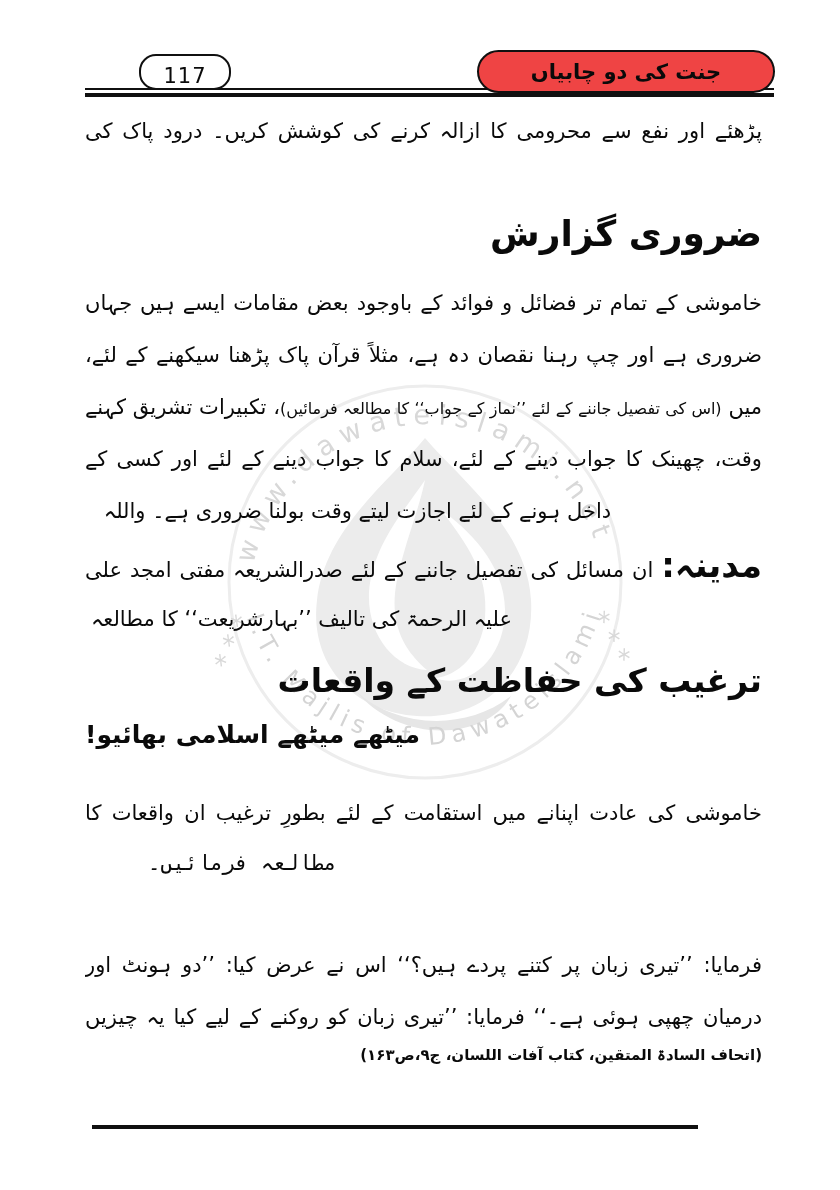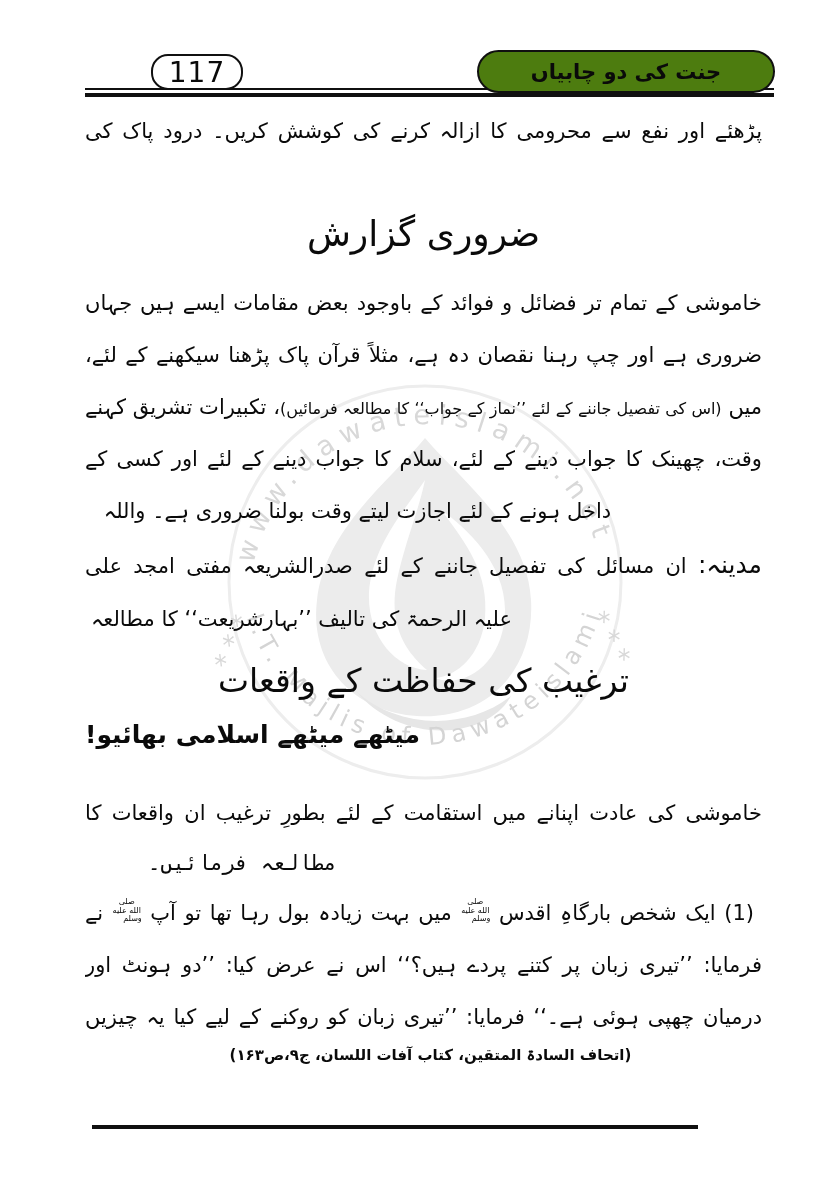--- a/index.html
+++ b/index.html
@@ -10,60 +10,60 @@
     overflow:hidden;
     font-family:"DejaVu Sans", sans-serif;
     color:#0a0a0a;
     direction:rtl;
   }
   
   .title-badge {
     position:absolute; left:477px; top:50px; width:294px; height:39px;
     border:2.5px solid #101010; border-radius:22px;
     display:flex; align-items:center; justify-content:center;
-    font-size:21px; font-weight:bold; background:#4d7c0f; z-index:2;
+    font-size:21px; font-weight:bold; background:#ef4444; z-index:2;
   }
   .pagenum-badge {
-    position:absolute; left:151px; top:54px; width:88px; height:32px;
+    position:absolute; left:139px; top:54px; width:88px; height:32px;
     border:2.5px solid #101010; border-radius:17px;
-    display:flex; align-items:center; justify-content:center;
-    font-size:28px; letter-spacing:1px; background:#fff; z-index:2;
+    display:flex; align-items:flex-end; justify-content:center;
+    font-size:21px; letter-spacing:1px; background:#fff; z-index:2;
   }
   .rule-thin  { position:absolute; left:85px; width:689px; top:88px; height:2px; background:#101010; z-index:1; }
   .rule-thick { position:absolute; left:85px; width:689px; top:93px; height:4px; background:#101010; z-index:1; }
   
   .watermark { position:absolute; left:205px; top:360px; z-index:0; direction:ltr; }
   
   .line {
     position:absolute; left:85px; width:677px;
     font-size:21px; line-height:46px; height:52px;
     z-index:1; overflow:hidden; white-space:normal;
   }
   .full   { text-align:justify; text-align-last:justify; }
   .ctr    { text-align:center; }
   .small-paren { font-size:16px; }
   .heading {
-    position:absolute; left:85px; width:677px; text-align:center;
-    font-weight:normal; z-index:1;
+    position:absolute; left:85px; width:677px; text-align:right;
+    font-weight:bold; z-index:1;
   }
   .h1 { top:204px; font-size:36px; line-height:60px; }
   .h2 { top:652px; font-size:33px; line-height:58px; }
   .subheading {
     position:absolute; left:85px; width:677px; top:720px;
     font-size:25px; font-weight:bold; text-align:left; padding-right:105px;
     box-sizing:border-box; z-index:1;
   }
-  .madina-label { font-weight:normal; font-size:25px; }
+  .madina-label { font-weight:bold; font-size:34px; }
   .saw {
     display:inline-block; width:30px; font-size:8px; line-height:8.5px;
     text-align:center; vertical-align:middle; transform:translateY(-3px);
   }
   .citation {
     position:absolute; left:85px; width:677px; top:1046px;
-    font-size:15px; font-weight:bold; text-align:center; padding-left:14px;
+    font-size:15px; font-weight:bold; text-align:right; padding-left:14px;
     box-sizing:border-box; z-index:1;
   }
   .bottom-rule {
     position:absolute; left:92px; top:1125px; width:606px; height:4px;
     background:#101010; z-index:1;
   }
 </style>
 </head>
 <body>
 
@@ -121,27 +121,20 @@
   </div>
   <div class="line ctr" style="top:596px; padding-right:244px; box-sizing:border-box;">علیہ الرحمۃ کی تالیف ’’بہارشریعت‘‘ کا مطالعہ فرمائیں۔</div>
 
   <div class="heading h2">ترغیب کی حفاظت کے واقعات</div>
 
   <div class="subheading">میٹھے میٹھے اسلامی بھائیو!</div>
 
   <div class="line full" style="top:790px">خاموشی کی عادت اپنانے میں استقامت کے لئے بطورِ ترغیب ان واقعات کا</div>
   <div class="line" style="top:842px; text-align:left; padding-left:63px; box-sizing:border-box;font-family:Liberation Mono, monospace;">مطالعہ فرمائیں۔</div>
 
-  <div class="line full" style="top:890px; padding-right:8px; box-sizing:border-box;">
-    <span>(1) ایک شخص بارگاہِ اقدس</span>
-    <span class="saw">صلى الله عليه وسلم</span>
-    <span>میں بہت زیادہ بول رہا تھا تو آپ</span>
-    <span class="saw">صلى الله عليه وسلم</span>
-    <span>نے</span>
-  </div>
   <div class="line full" style="top:942px">فرمایا: ’’تیری زبان پر کتنے پردے ہیں؟‘‘ اس نے عرض کیا: ’’دو ہونٹ اور دانتوں کے</div>
   <div class="line full" style="top:994px">درمیان چھپی ہوئی ہے۔‘‘ فرمایا: ’’تیری زبان کو روکنے کے لیے کیا یہ چیزیں کم ہیں؟‘‘</div>
 
   <div class="citation">(اتحاف السادۃ المتقین، کتاب آفات اللسان، ج۹،ص۱۶۳)</div>
 
   <div class="bottom-rule"></div>
 
 </div>
 
 </body></html>

